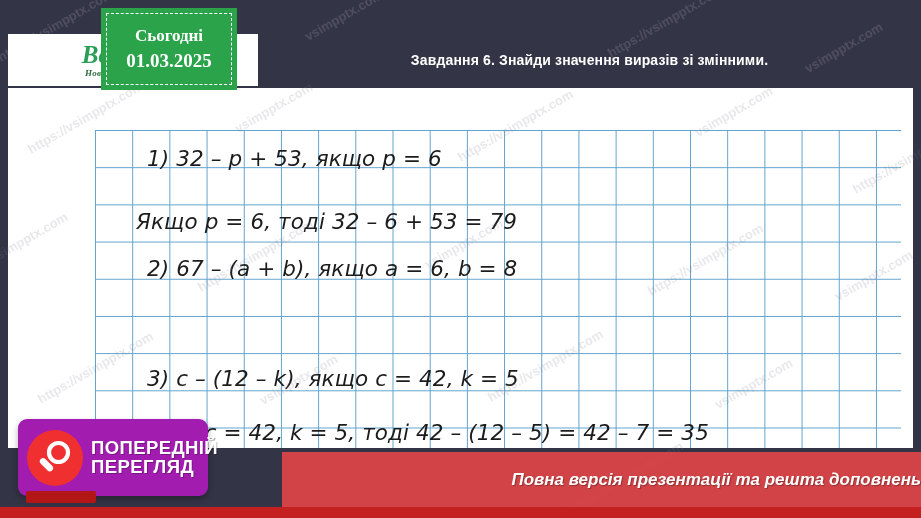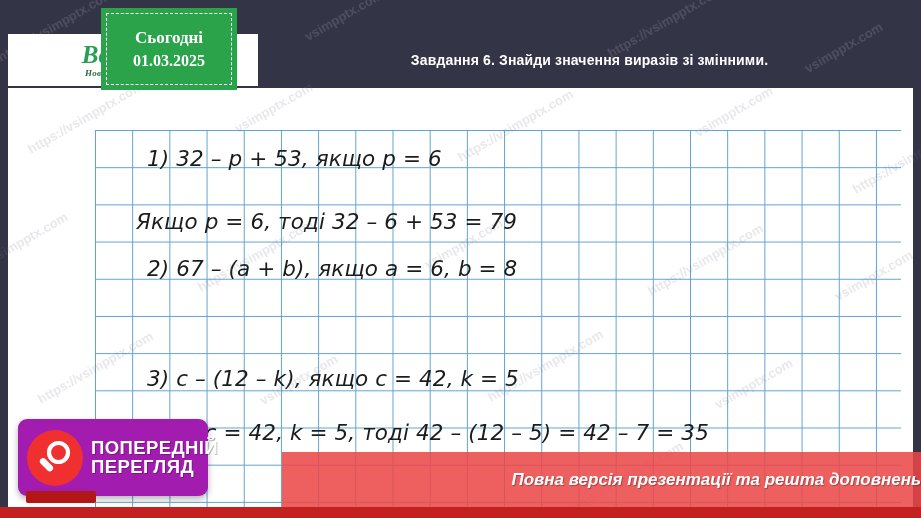--- a/index.html
+++ b/index.html
@@ -13,21 +13,21 @@
 
   
   #slide {
     position:absolute; inset:0;
     background:#343447;
   }
 
   
   .paper {
     position:absolute;
-    left:8px; top:88px; width:905px; height:430px;
+    left:8px; top:88px; width:905px; height:360px;
     background:#ffffff;
     overflow:hidden;
   }
 
   
   .grid {
     position:absolute;
     left:87px; top:42px; width:806px; height:388px;
     background-image:
       linear-gradient(to right, #4a96c8 1.3px, transparent 1.3px),
@@ -92,21 +92,21 @@
     position:absolute;
     left:5px; top:5px; right:5px; bottom:5px;
     border:1.6px dashed #ffffff;
     pointer-events:none;
   }
   .today-label, .today-date {
     color:#ffffff; font-weight:bold;
     font-size:17px; line-height:1.35;
     position:relative; z-index:2;
   }
-  .today-date { font-size:16px; }
+  .today-date { font-size:19px; }
 
   
   .lines {
     position:absolute;
     left:0; top:0; width:100%; height:100%;
     font-family:"DejaVu Sans", sans-serif;
     color:#1c1c1c;
   }
   .mline {
     position:absolute;

